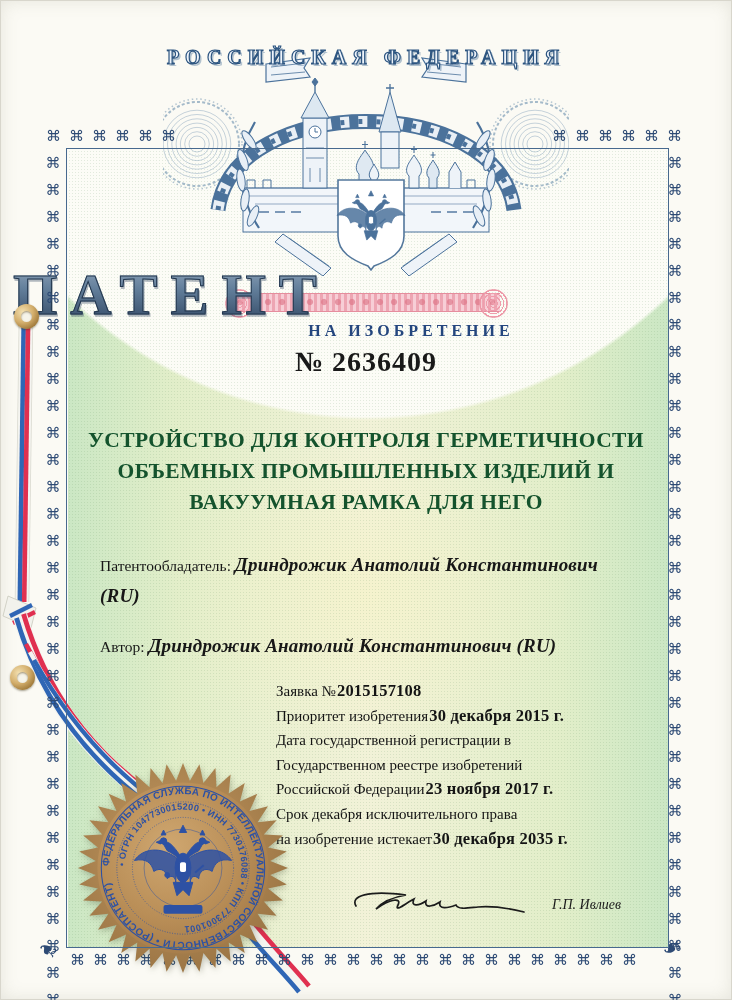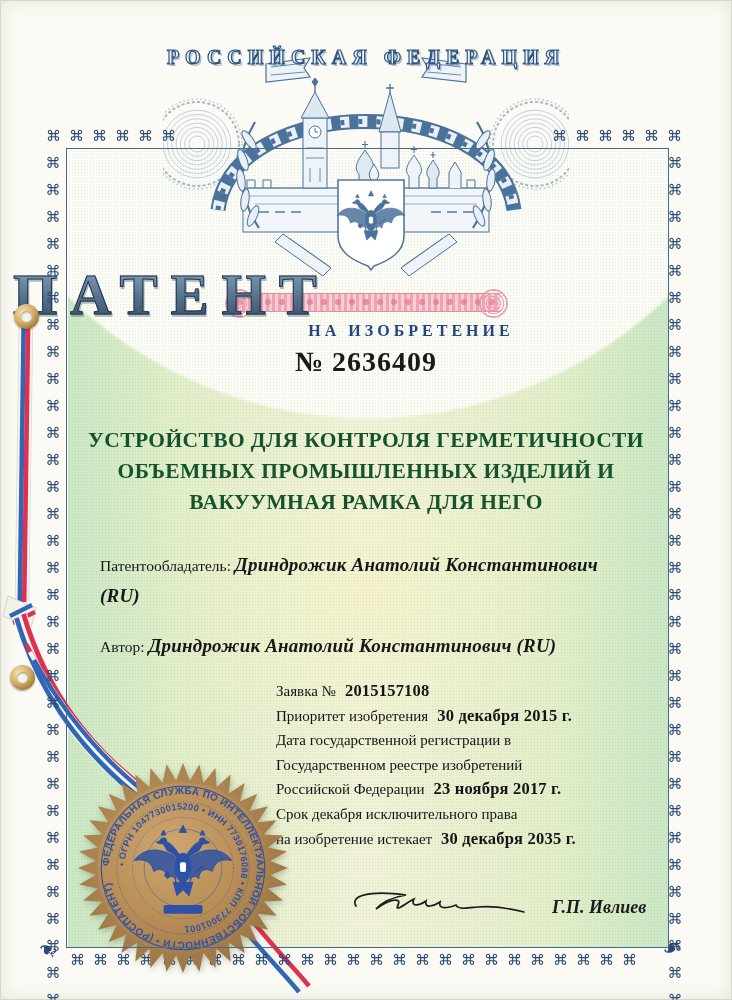--- a/index.html
+++ b/index.html
@@ -94,27 +94,27 @@
     font-size:21.5px;font-weight:bold;color:#14532d;line-height:31px;letter-spacing:.4px;
   }
   
   .holder,.author{position:absolute;left:100px;width:524px;z-index:4;color:#171717;
     font-size:15.5px;line-height:30px;}
   .holder{top:550px;} .author{top:631px;}
   .p-name{font-size:19px;font-weight:bold;font-style:italic;letter-spacing:.2px;}
   
   .details{position:absolute;left:276px;top:679px;width:330px;z-index:4;
     font-size:15px;color:#141414;line-height:24.6px;}
-  .d-val{font-size:16.5px;font-weight:bold;margin-left:9px;letter-spacing:.2px;}
+  .d-val{font-size:16.5px;font-weight:bold;margin-left:1px;letter-spacing:.2px;}
   
   .official{position:absolute;left:358px;top:843px;z-index:4;
     font-size:16.5px;font-style:italic;color:#181818;line-height:26px;}
   .sig{position:absolute;left:348px;top:884px;z-index:4;}
   .signer{position:absolute;left:552px;top:897px;z-index:4;
-    font-size:18px;font-style:italic;font-weight:bold;color:#1b1b1b;}
+    font-size:14px;font-style:italic;font-weight:normal;color:#1b1b1b;}
   
   .grommet{position:absolute;z-index:5;width:25px;height:25px;border-radius:50%;
     background:radial-gradient(circle at 35% 32%,#f3e0b0,#d3ae6c 45%,#9a7435 80%,#6f511e 100%);
     box-shadow:0 1px 2px rgba(60,50,20,.45);}
   .grommet::after{content:"";position:absolute;left:7px;top:7px;width:11px;height:11px;border-radius:50%;
     background:#f6f4ea;box-shadow:inset 0 1px 2px rgba(90,70,30,.55);}
   .grommet.g1{left:14px;top:304px;} .grommet.g2{left:10px;top:665px;}
   .ribbon-svg{position:absolute;left:0;top:0;z-index:4;pointer-events:none;}
   .seal-svg{position:absolute;left:76px;top:761px;z-index:5;filter:drop-shadow(1px 2px 3px rgba(60,70,40,.35));}
   .hidden-defs{position:absolute;width:0;height:0;overflow:hidden;}

